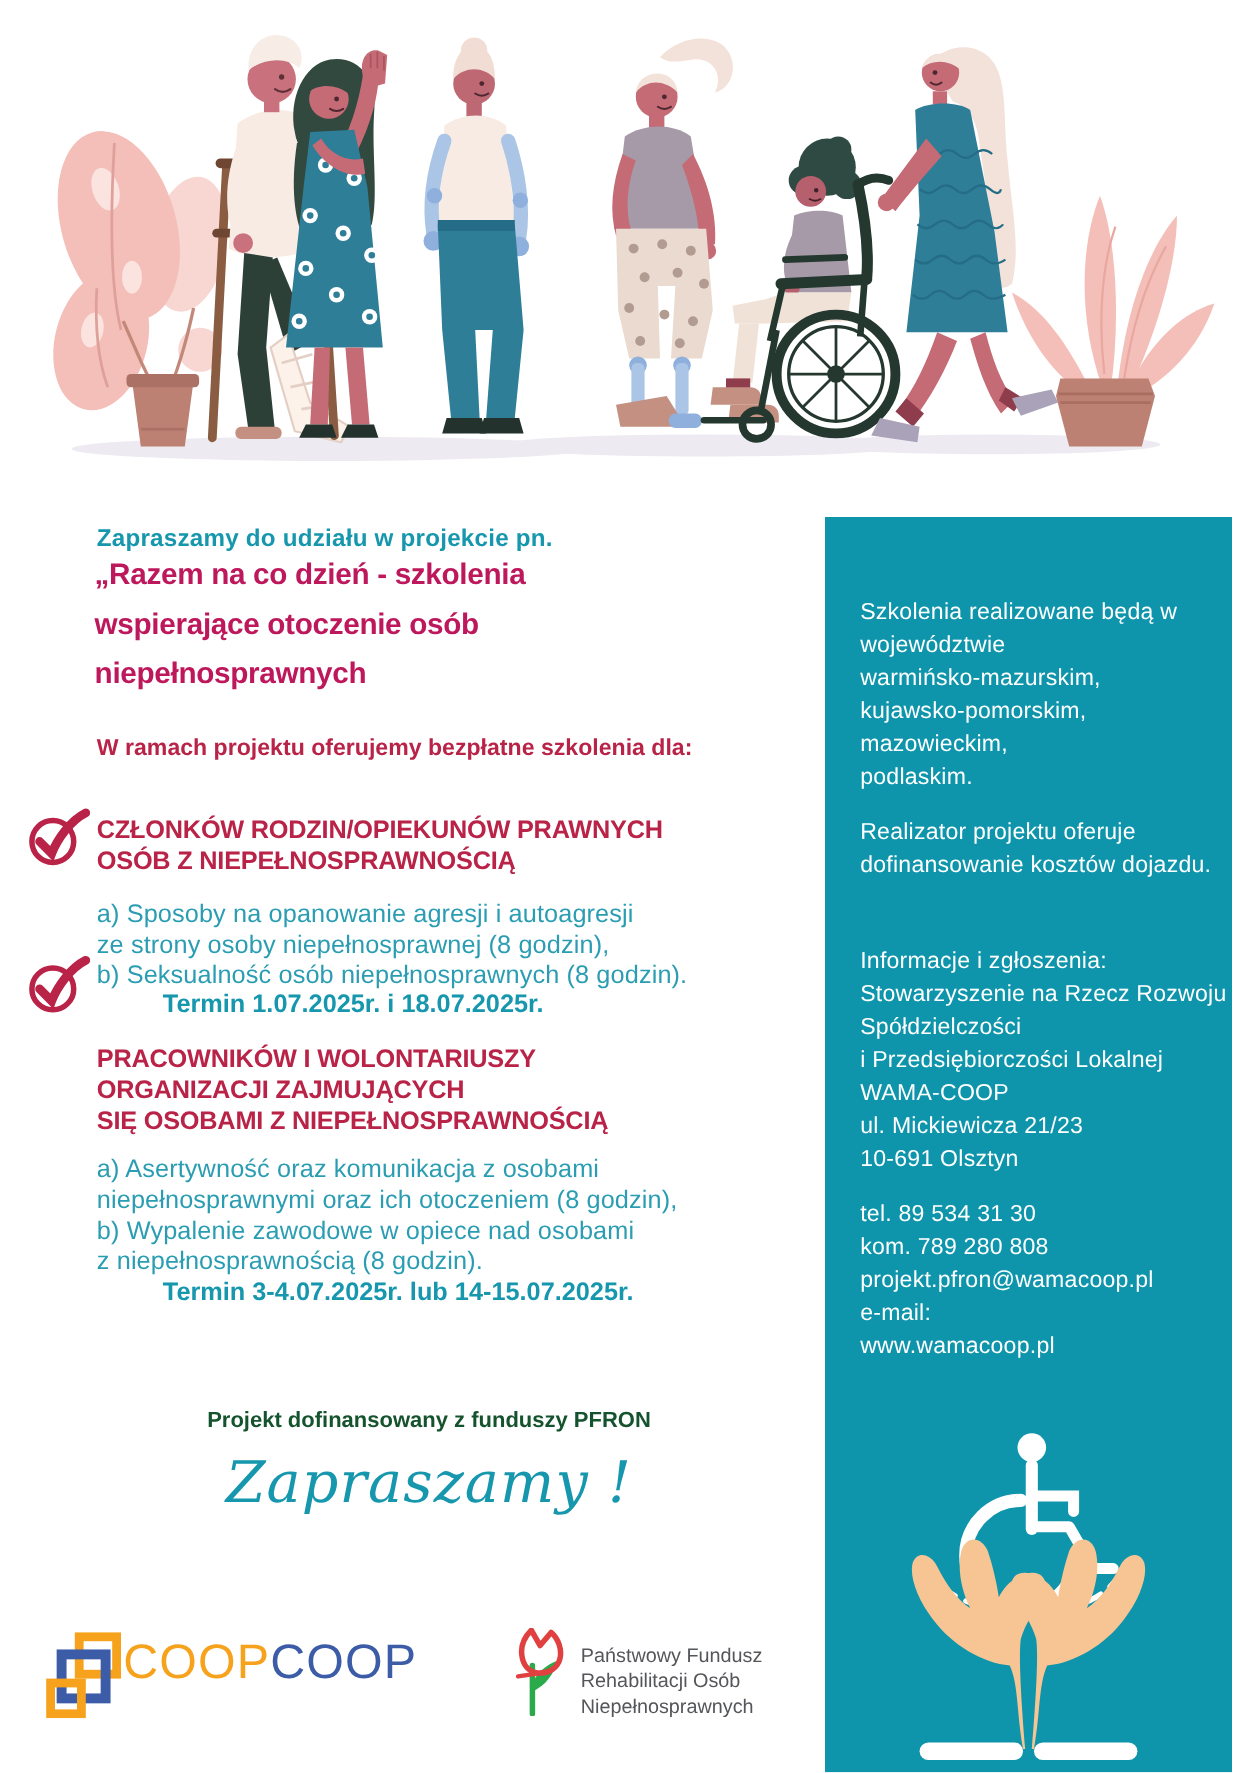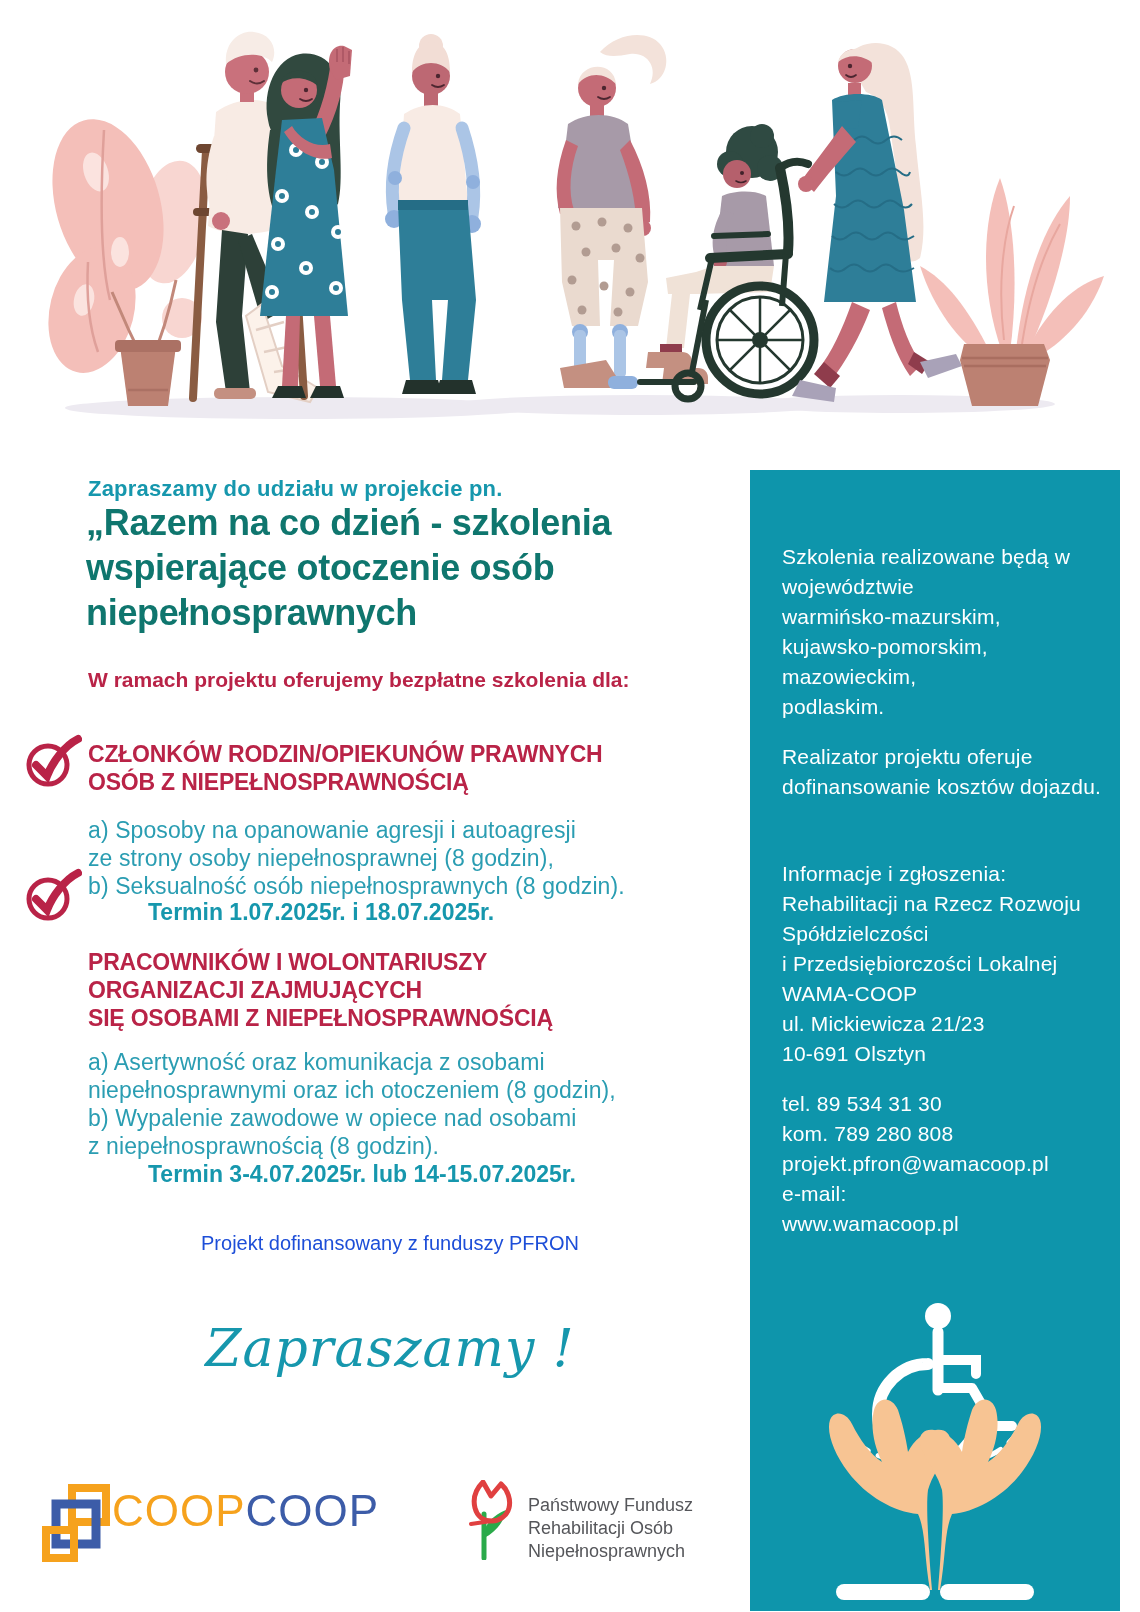--- a/index.html
+++ b/index.html
@@ -3,30 +3,30 @@
 <meta charset="utf-8">
 <style>
   html,body{margin:0;padding:0;background:#ffffff;}
   .page{
     position:relative; width:1120px; height:1612px; background:#ffffff;
     overflow:hidden; font-family:"Liberation Sans", sans-serif;
   }
   .abs{position:absolute;}
   
   .t-intro{left:88px; top:476px; font-size:22px; font-weight:bold; color:#1697ad; letter-spacing:.2px;}
-  .t-title{left:86px; top:500px; font-size:36px; line-height:45px; font-weight:bold; color:#0f766e; letter-spacing:-.3px;}
+  .t-title{left:86px; top:500px; font-size:27px; line-height:45px; font-weight:bold; color:#be185d; letter-spacing:-.3px;}
   .t-lead{left:88px; top:668px; font-size:21px; font-weight:bold; color:#b92347;}
   .caps{left:88px; font-size:23px; font-weight:bold; line-height:28px; color:#b92347; letter-spacing:-.2px;}
   .caps1{top:740px;} .caps2{top:948px;}
   .bodytxt{left:88px; font-size:23px; line-height:28px; color:#2a9db2; letter-spacing:.1px;}
   .body1{top:816px;} .body2{top:1048px;}
   .termin{left:148px; font-size:23px; font-weight:bold; color:#1697ad;}
   .termin1{top:899px;} .termin2{top:1161px;}
   .center-wrap{left:60px; width:660px; text-align:center;}
-  .funding{top:1232px; font-size:20px; font-weight:normal; color:#1d4ed8;}
+  .funding{top:1280px; font-size:20px; font-weight:bold; color:#14532d;}
   .closing{top:1318px; font-size:52px; color:#1697ad; font-family:"DejaVu Serif", serif; font-style:italic; letter-spacing:1px;}
   
   .wama-text{left:112px; top:1486px; font-size:44px; letter-spacing:1px; white-space:nowrap;}
   .wama-text .p1{color:#f6a21d;} .wama-text .p2{color:#3c5ca8;}
   .wama-sub{left:116px; top:1618px; font-size:24px; letter-spacing:8px; color:#0f766e; white-space:nowrap;}
   .pfron-text{left:528px; top:1494px; font-size:18px; line-height:23px; color:#55565a;}
   
   .panel{left:750px; top:446px; width:370px; height:1141px; background:#0e95ab;margin-top:24px;}
   .p-par{position:absolute; left:32px; font-size:21px; line-height:30px; color:#ffffff; letter-spacing:.2px; white-space:nowrap;}
   .par1{top:72px;} .par2{top:272px;} .par3{top:389px;} .par4{top:619px;}
@@ -332,21 +332,21 @@
       <span class="line">kujawsko-pomorskim,</span>
       <span class="line">mazowieckim,</span>
       <span class="line">podlaskim.</span>
     </div>
     <div class="p-par par2">
       <span class="line">Realizator projektu oferuje</span>
       <span class="line">dofinansowanie kosztów dojazdu.</span>
     </div>
     <div class="p-par par3">
       <span class="line">Informacje i zgłoszenia:</span>
-      <span class="line">Rehabilitacji na Rzecz Rozwoju</span>
+      <span class="line">Stowarzyszenie na Rzecz Rozwoju</span>
       <span class="line">Spółdzielczości</span>
       <span class="line">i Przedsiębiorczości Lokalnej</span>
       <span class="line">WAMA-COOP</span>
       <span class="line">ul. Mickiewicza 21/23</span>
       <span class="line">10-691 Olsztyn</span>
     </div>
     <div class="p-par par4">
       <span class="line">tel. 89 534 31 30</span>
       <span class="line">kom. 789 280 808</span>
       <span class="line">projekt.pfron@wamacoop.pl</span>

